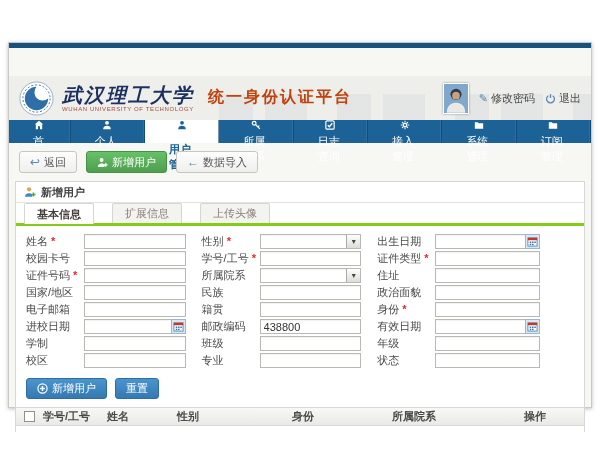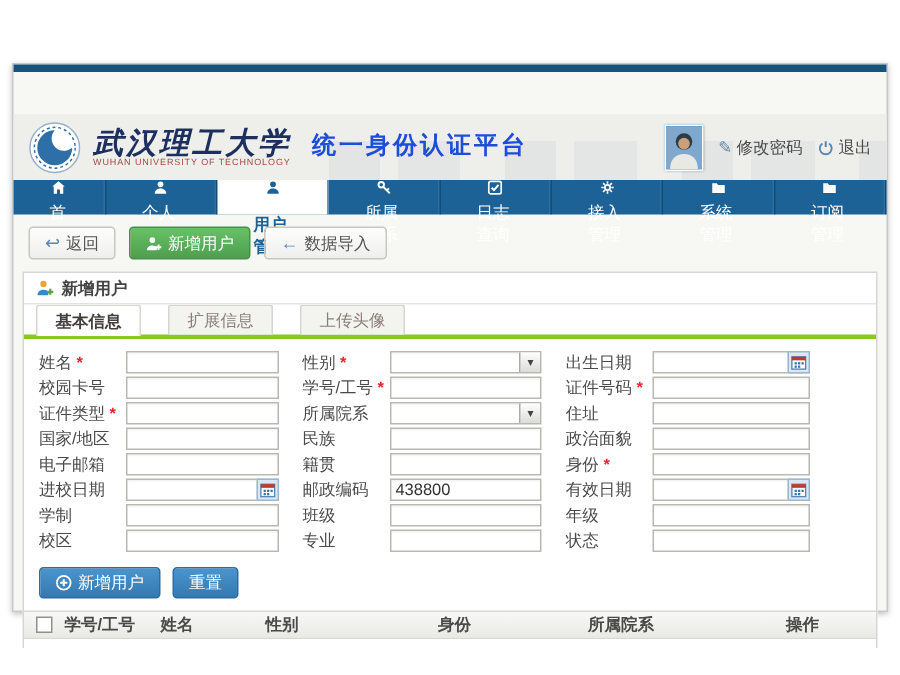--- a/index.html
+++ b/index.html
@@ -14,21 +14,21 @@
   
   .hdr { position:relative; height:44px; background:#eeeeeb; display:flex; align-items:center; padding:0 10px; overflow:hidden;margin-top:28px; }
   .skyline { position:absolute; left:210px; right:0; bottom:0; height:26px; opacity:.5;
     background:repeating-linear-gradient(90deg, rgba(176,184,192,.35) 0 34px, transparent 34px 46px, rgba(168,178,188,.28) 46px 88px, transparent 88px 118px); }
   .logo { width:35px; height:35px; flex:0 0 auto; }
   .brand { display:flex; align-items:baseline; gap:14px; margin-left:8px; position:relative; }
   .univ { display:flex; flex-direction:column; }
   .univ-cn { font-family:"DejaVu Serif","Liberation Serif",serif; font-style:italic; font-weight:bold;
     font-size:20px; color:#1c2f5e; letter-spacing:2px; line-height:20px; }
   .univ-en { font-size:6px; color:#a84a42; letter-spacing:.6px; margin-top:1px; }
-  .plat { font-size:16px; font-weight:bold; color:#1d4ed8; letter-spacing:2px; }
+  .plat { font-size:16px; font-weight:bold; color:#c2410c; letter-spacing:2px; }
   .hdr-right { margin-left:auto; display:flex; align-items:center; gap:10px; position:relative; }
   .avatar { width:26px; height:31px; border:1px solid #fff; box-shadow:0 0 2px rgba(0,0,0,.4); overflow:hidden; background:#6d9fc6; }
   .hlink { display:flex; align-items:center; gap:3px; color:#4a4a4a; cursor:pointer; }
   .hlink .gly { color:#5b87b5; font-size:11px; }
   .pwr { width:11px; height:11px; color:#5b87b5; }
 
   
   .nav { height:23px; background:#1d6296; display:flex; align-items:stretch; }
   .ntab { display:flex; align-items:center; gap:4px; padding:0 24px; color:#fff; cursor:pointer;
     border-right:1px solid rgba(10,60,98,.55); box-shadow:inset -1px 0 0 rgba(255,255,255,.08);flex-direction:column; }
@@ -345,33 +345,33 @@
           </label>
           <span class="fctrl">
             <input class="finput" style="">
             
             
           </span>
         </div>
 
         <div class="fld">
           <label class="flabel">
+            <span>证件类型</span>
+            <span class="req on"> *</span>
+          </label>
+          <span class="fctrl">
+            <input class="finput" style="">
+            
+            
+          </span>
+        </div>
+
+        <div class="fld">
+          <label class="flabel">
             <span>证件号码</span>
-            <span class="req on"> *</span>
-          </label>
-          <span class="fctrl">
-            <input class="finput" style="">
-            
-            
-          </span>
-        </div>
-
-        <div class="fld">
-          <label class="flabel">
-            <span>证件类型</span>
             <span class="req on"> *</span>
           </label>
           <span class="fctrl">
             <input class="finput" style="">
             
             
           </span>
         </div>
 
         <div class="fld">

